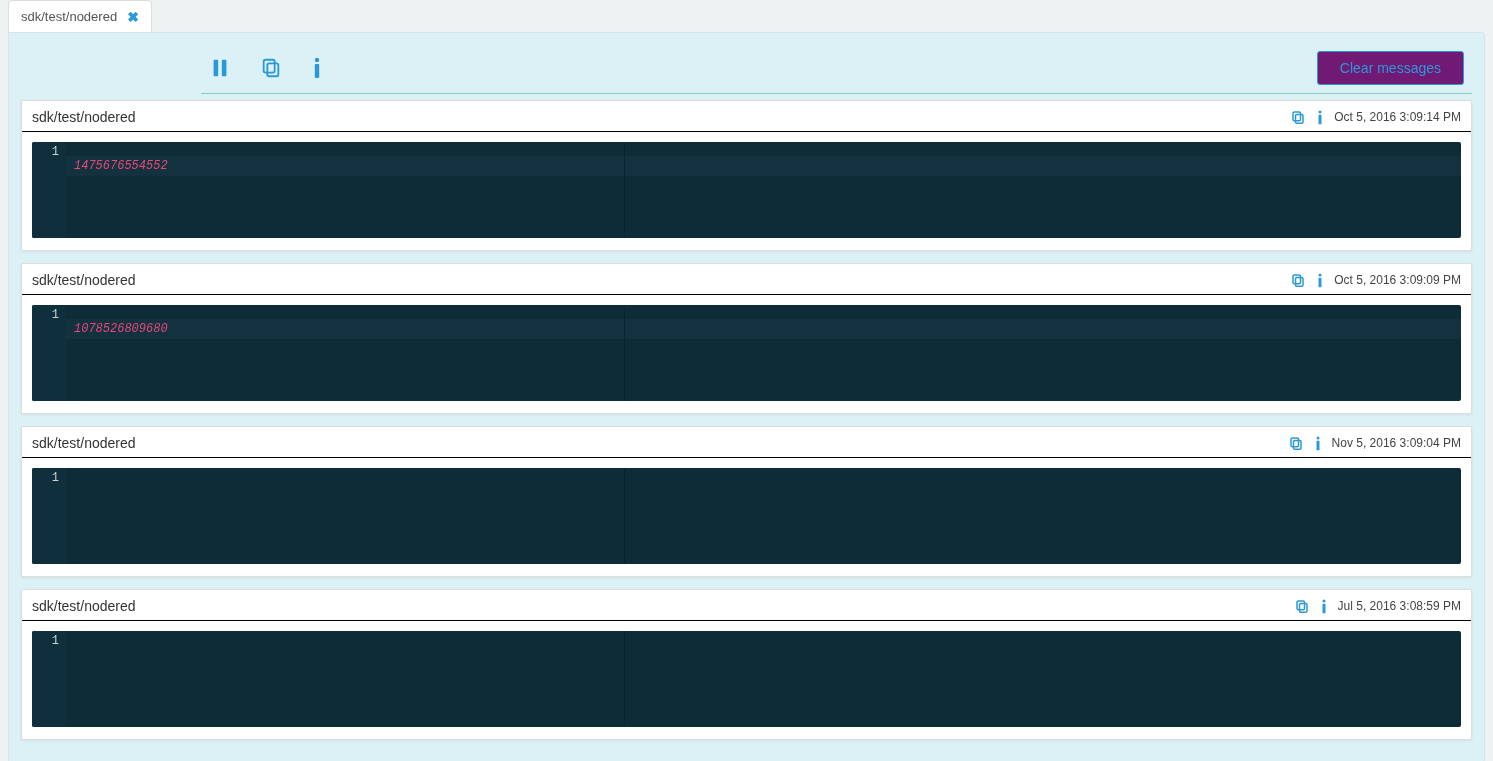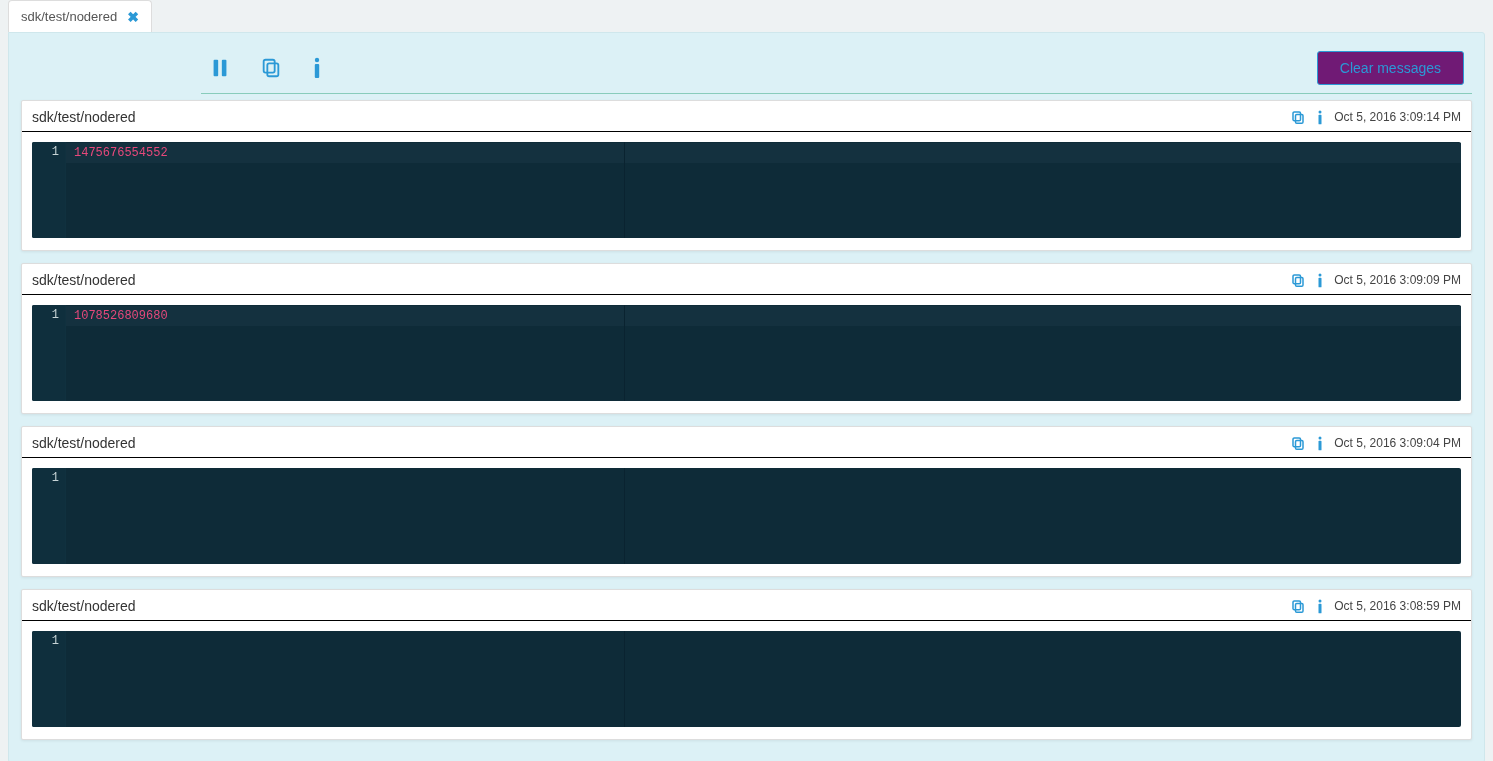--- a/index.html
+++ b/index.html
@@ -105,23 +105,24 @@
       width: 34px;
       background: #0f2f3d;
       color: #c7d4d6;
       padding: 3px 6px 0 0;
       text-align: right;
       border-right: 1px solid #10313f;
       user-select: none;
     }
     .code-area {
       flex: 1;
-      padding: 4px 8px 0 8px;
+      padding: 17px 8px 0 8px;
       color: #e8e8e8;
       position: relative;
+      font-style: italic;
     }
     .code-area .line1 {
       background: #14313f;
       margin: -3px -8px 0 -8px;
       padding: 3px 8px;
     }
     .code-val { color: #e6487b; }
     .vsplit {
       position: absolute;
       top: 0; bottom: 0;
@@ -232,48 +233,48 @@
               <rect x="8" y="7" width="12" height="14" rx="2"></rect>
               <rect x="4" y="3" width="12" height="14" rx="2"></rect>
             </svg>
         </span>
         <span class="hdr-icon">
           <svg width="8" height="15" viewBox="0 0 8 22" fill="#2b99d6">
               <circle cx="4" cy="3" r="2.2"></circle>
               <rect x="1.8" y="7" width="4.4" height="14" rx="1"></rect>
             </svg>
         </span>
-        <span class="msg-time">Oct 5, 2016 3:09:04 PM</span>
-      </div>
-    </div>
-    <div class="msg-body">
-      <div class="gutter">1</div>
-      <div class="code-area">
-        <div class="vsplit"></div>
-      </div>
-    </div>
-  </div>
-
-  <div class="msg-card">
-    <div class="msg-header">
-      <span class="msg-topic">sdk/test/nodered</span>
-      <div class="msg-header-right">
-        <span class="hdr-icon">
-          <svg width="16" height="15" viewBox="0 0 24 24" fill="none" stroke="#2b99d6" stroke-width="2.4">
-              <rect x="8" y="7" width="12" height="14" rx="2"></rect>
-              <rect x="4" y="3" width="12" height="14" rx="2"></rect>
-            </svg>
-        </span>
-        <span class="hdr-icon">
-          <svg width="8" height="15" viewBox="0 0 8 22" fill="#2b99d6">
-              <circle cx="4" cy="3" r="2.2"></circle>
-              <rect x="1.8" y="7" width="4.4" height="14" rx="1"></rect>
-            </svg>
-        </span>
-        <span class="msg-time">Oct 5, 2016 3:08:59 PM</span>
+        <span class="msg-time">Nov 5, 2016 3:09:04 PM</span>
+      </div>
+    </div>
+    <div class="msg-body">
+      <div class="gutter">1</div>
+      <div class="code-area">
+        <div class="vsplit"></div>
+      </div>
+    </div>
+  </div>
+
+  <div class="msg-card">
+    <div class="msg-header">
+      <span class="msg-topic">sdk/test/nodered</span>
+      <div class="msg-header-right">
+        <span class="hdr-icon">
+          <svg width="16" height="15" viewBox="0 0 24 24" fill="none" stroke="#2b99d6" stroke-width="2.4">
+              <rect x="8" y="7" width="12" height="14" rx="2"></rect>
+              <rect x="4" y="3" width="12" height="14" rx="2"></rect>
+            </svg>
+        </span>
+        <span class="hdr-icon">
+          <svg width="8" height="15" viewBox="0 0 8 22" fill="#2b99d6">
+              <circle cx="4" cy="3" r="2.2"></circle>
+              <rect x="1.8" y="7" width="4.4" height="14" rx="1"></rect>
+            </svg>
+        </span>
+        <span class="msg-time">Jul 5, 2016 3:08:59 PM</span>
       </div>
     </div>
     <div class="msg-body">
       <div class="gutter">1</div>
       <div class="code-area">
         <div class="vsplit"></div>
       </div>
     </div>
   </div>
 

